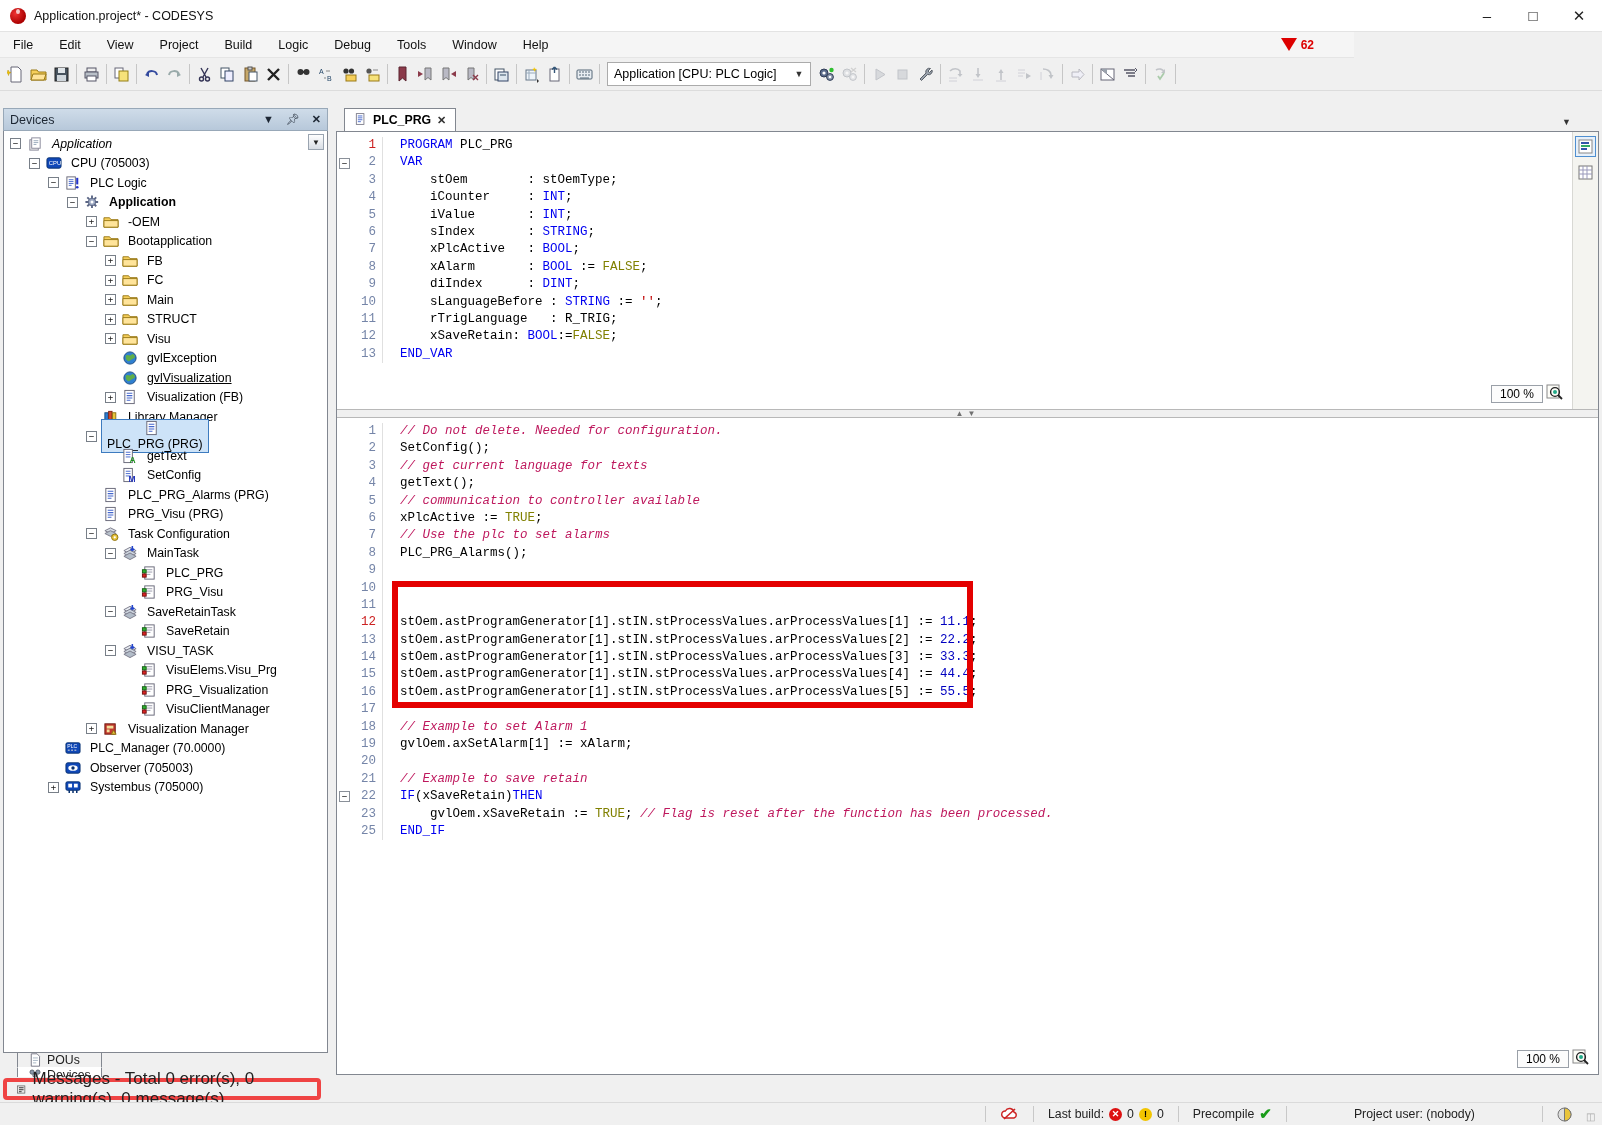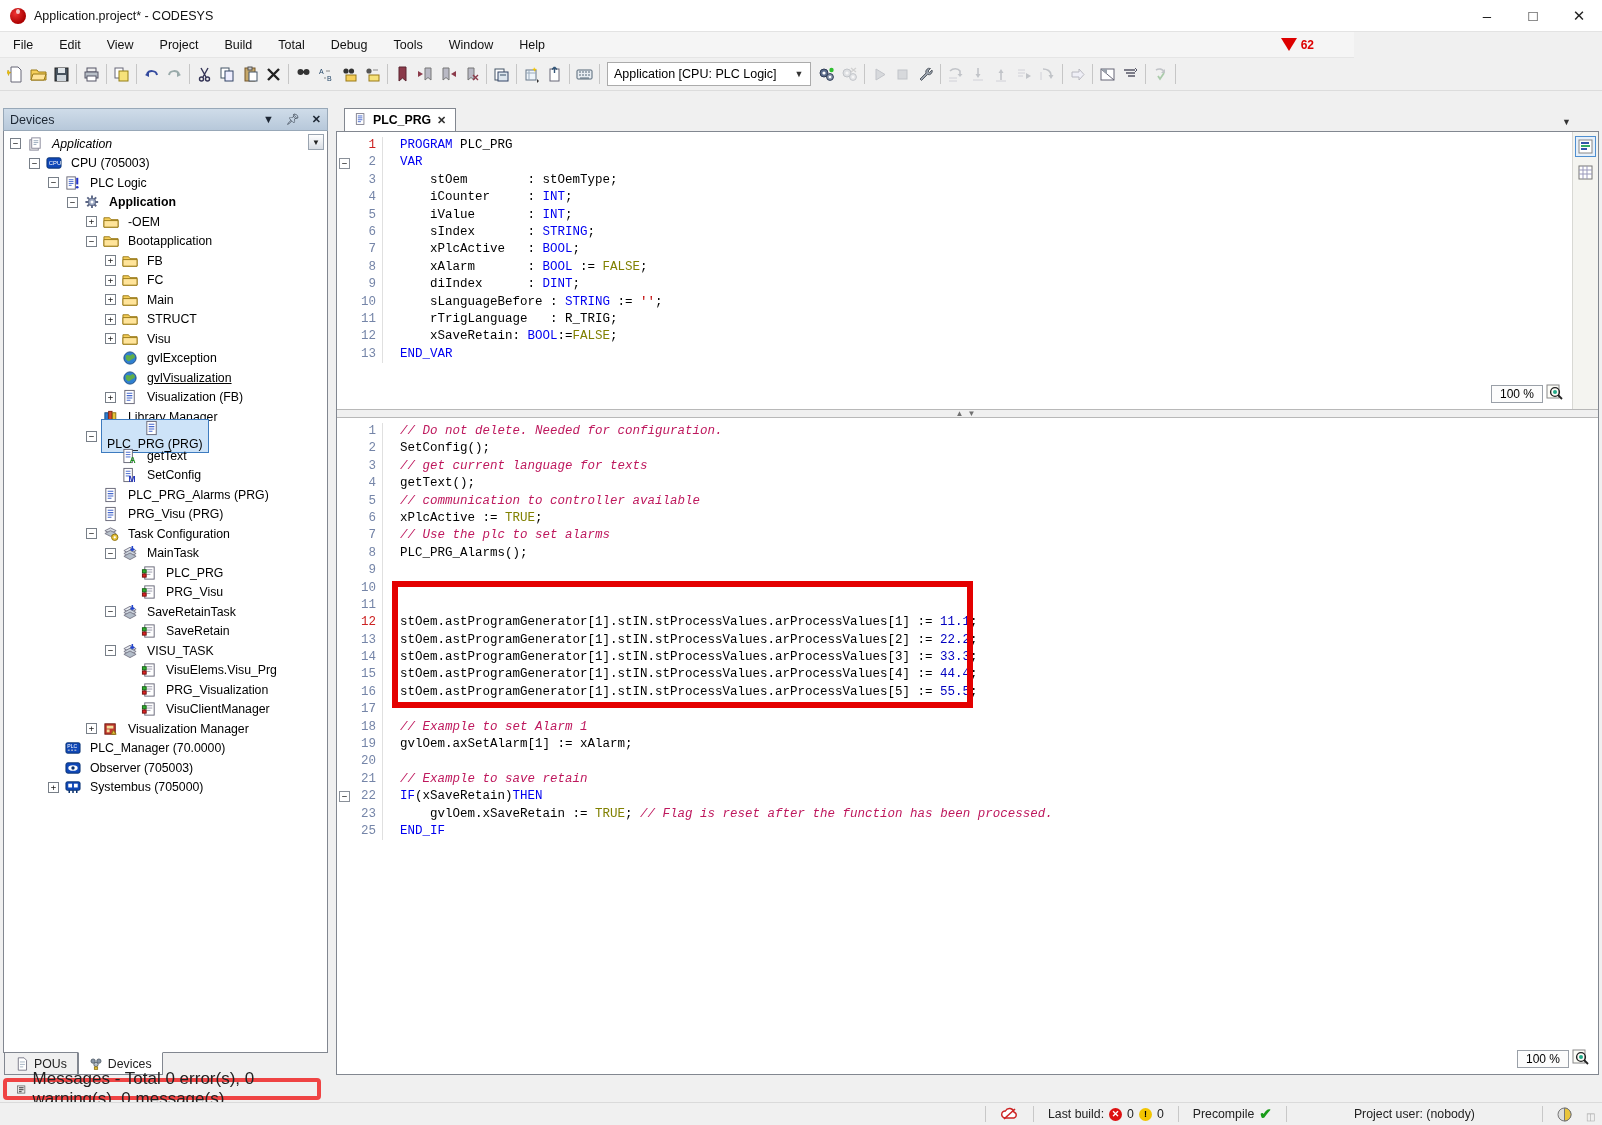--- a/index.html
+++ b/index.html
@@ -43,21 +43,21 @@
   .tw-exp { width:11px; height:11px; border:1px solid #787f88; background:#fff; display:flex; align-items:center; justify-content:center; font-size:9px; line-height:9px; color:#222; margin-right:4px; flex:none; font-family:"DejaVu Sans Mono",monospace; }
   .tw-spacer { width:15px; flex:none; }
   .tree-icon { width:17px; height:16px; margin-right:5px; flex:none; }
   .tree-icon svg { width:16px; height:16px; }
   .tree-label { padding:1px 3px; }
   .tree-row.italic .tree-label { font-style:italic; }
   .tree-row.bold .tree-label { font-weight:bold; }
   .tree-row.selected .sel-wrap { background:#cde3f8; border:1px solid #3d7bbf;flex-direction:column; }
   .sel-wrap { display:flex; align-items:center; padding:0 2px; }
 
-  .bottom-tabs { position:absolute; left:4px; top:1053px; display:flex; height:22px; }
+  .bottom-tabs { position:absolute; left:17px; top:1053px; display:flex; height:22px;flex-direction:column; }
   .btab { display:flex; align-items:center; gap:5px; padding:0 10px; font-size:12.3px; border:1px solid #828790; border-top:none; background:#f0f0f0; color:#222; }
   .btab.active { background:#fff; font-weight:normal; border-top:1px solid #fff; margin-top:-1px; }
   .btab svg { width:14px; height:14px; }
 
   
   .editor-panel { position:absolute; left:336px; top:108px; width:1263px; height:967px; }
   .tabbar { height:23px; display:flex; align-items:flex-end; position:relative; }
   .etab { display:flex; align-items:center; gap:6px; height:23px; padding:0 9px; background:#fff; border:1px solid #828790; border-bottom:none; font-size:12.3px; font-weight:bold; margin-left:8px; }
   .etab svg { width:13px; height:14px; }
   .etab .close-x { font-weight:bold; font-size:11px; color:#333; }
@@ -121,21 +121,21 @@
   </div>
 </div>
 
 <div class="menubar">
   <div id="menu-items" style="display:flex;">
       <div class="menu-item">File</div>
       <div class="menu-item">Edit</div>
       <div class="menu-item">View</div>
       <div class="menu-item">Project</div>
       <div class="menu-item">Build</div>
-      <div class="menu-item">Total</div>
+      <div class="menu-item">Logic</div>
       <div class="menu-item">Debug</div>
       <div class="menu-item">Tools</div>
       <div class="menu-item">Window</div>
       <div class="menu-item">Help</div>
     </div>
   <div class="menu-flag">
     <div class="flag-shape"></div>
     <div class="flag-count">62</div>
   </div>
 </div>

